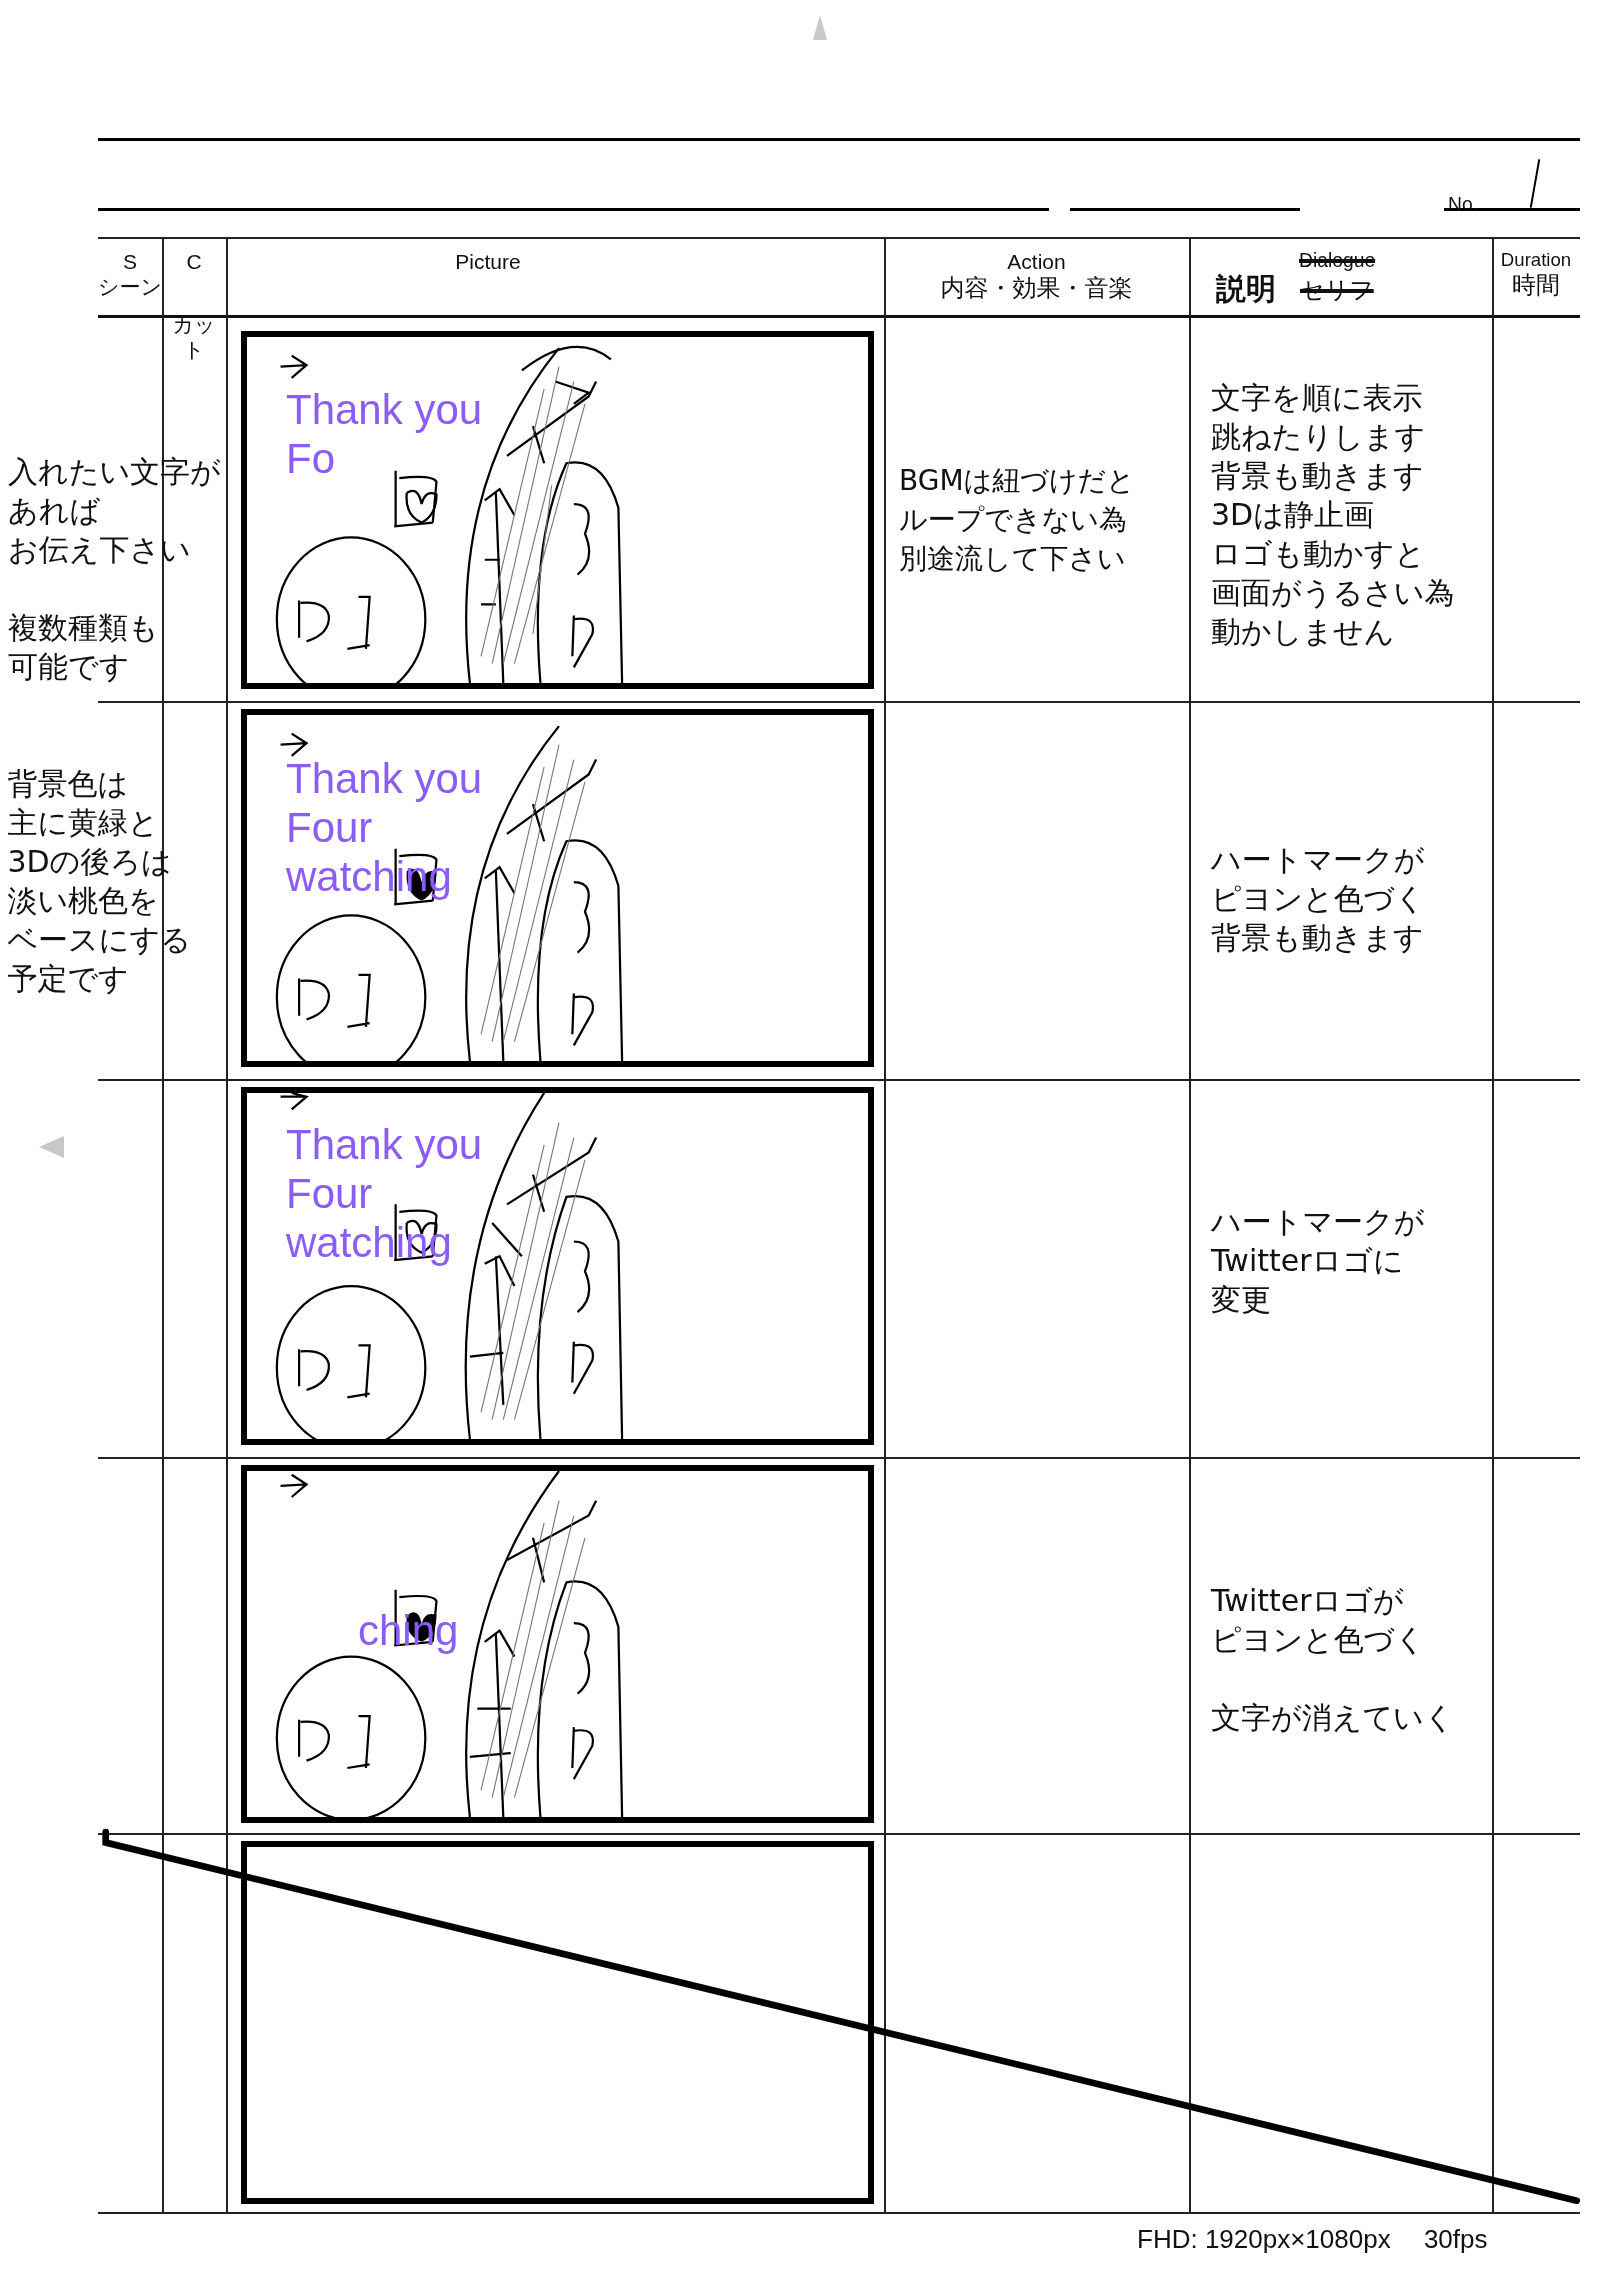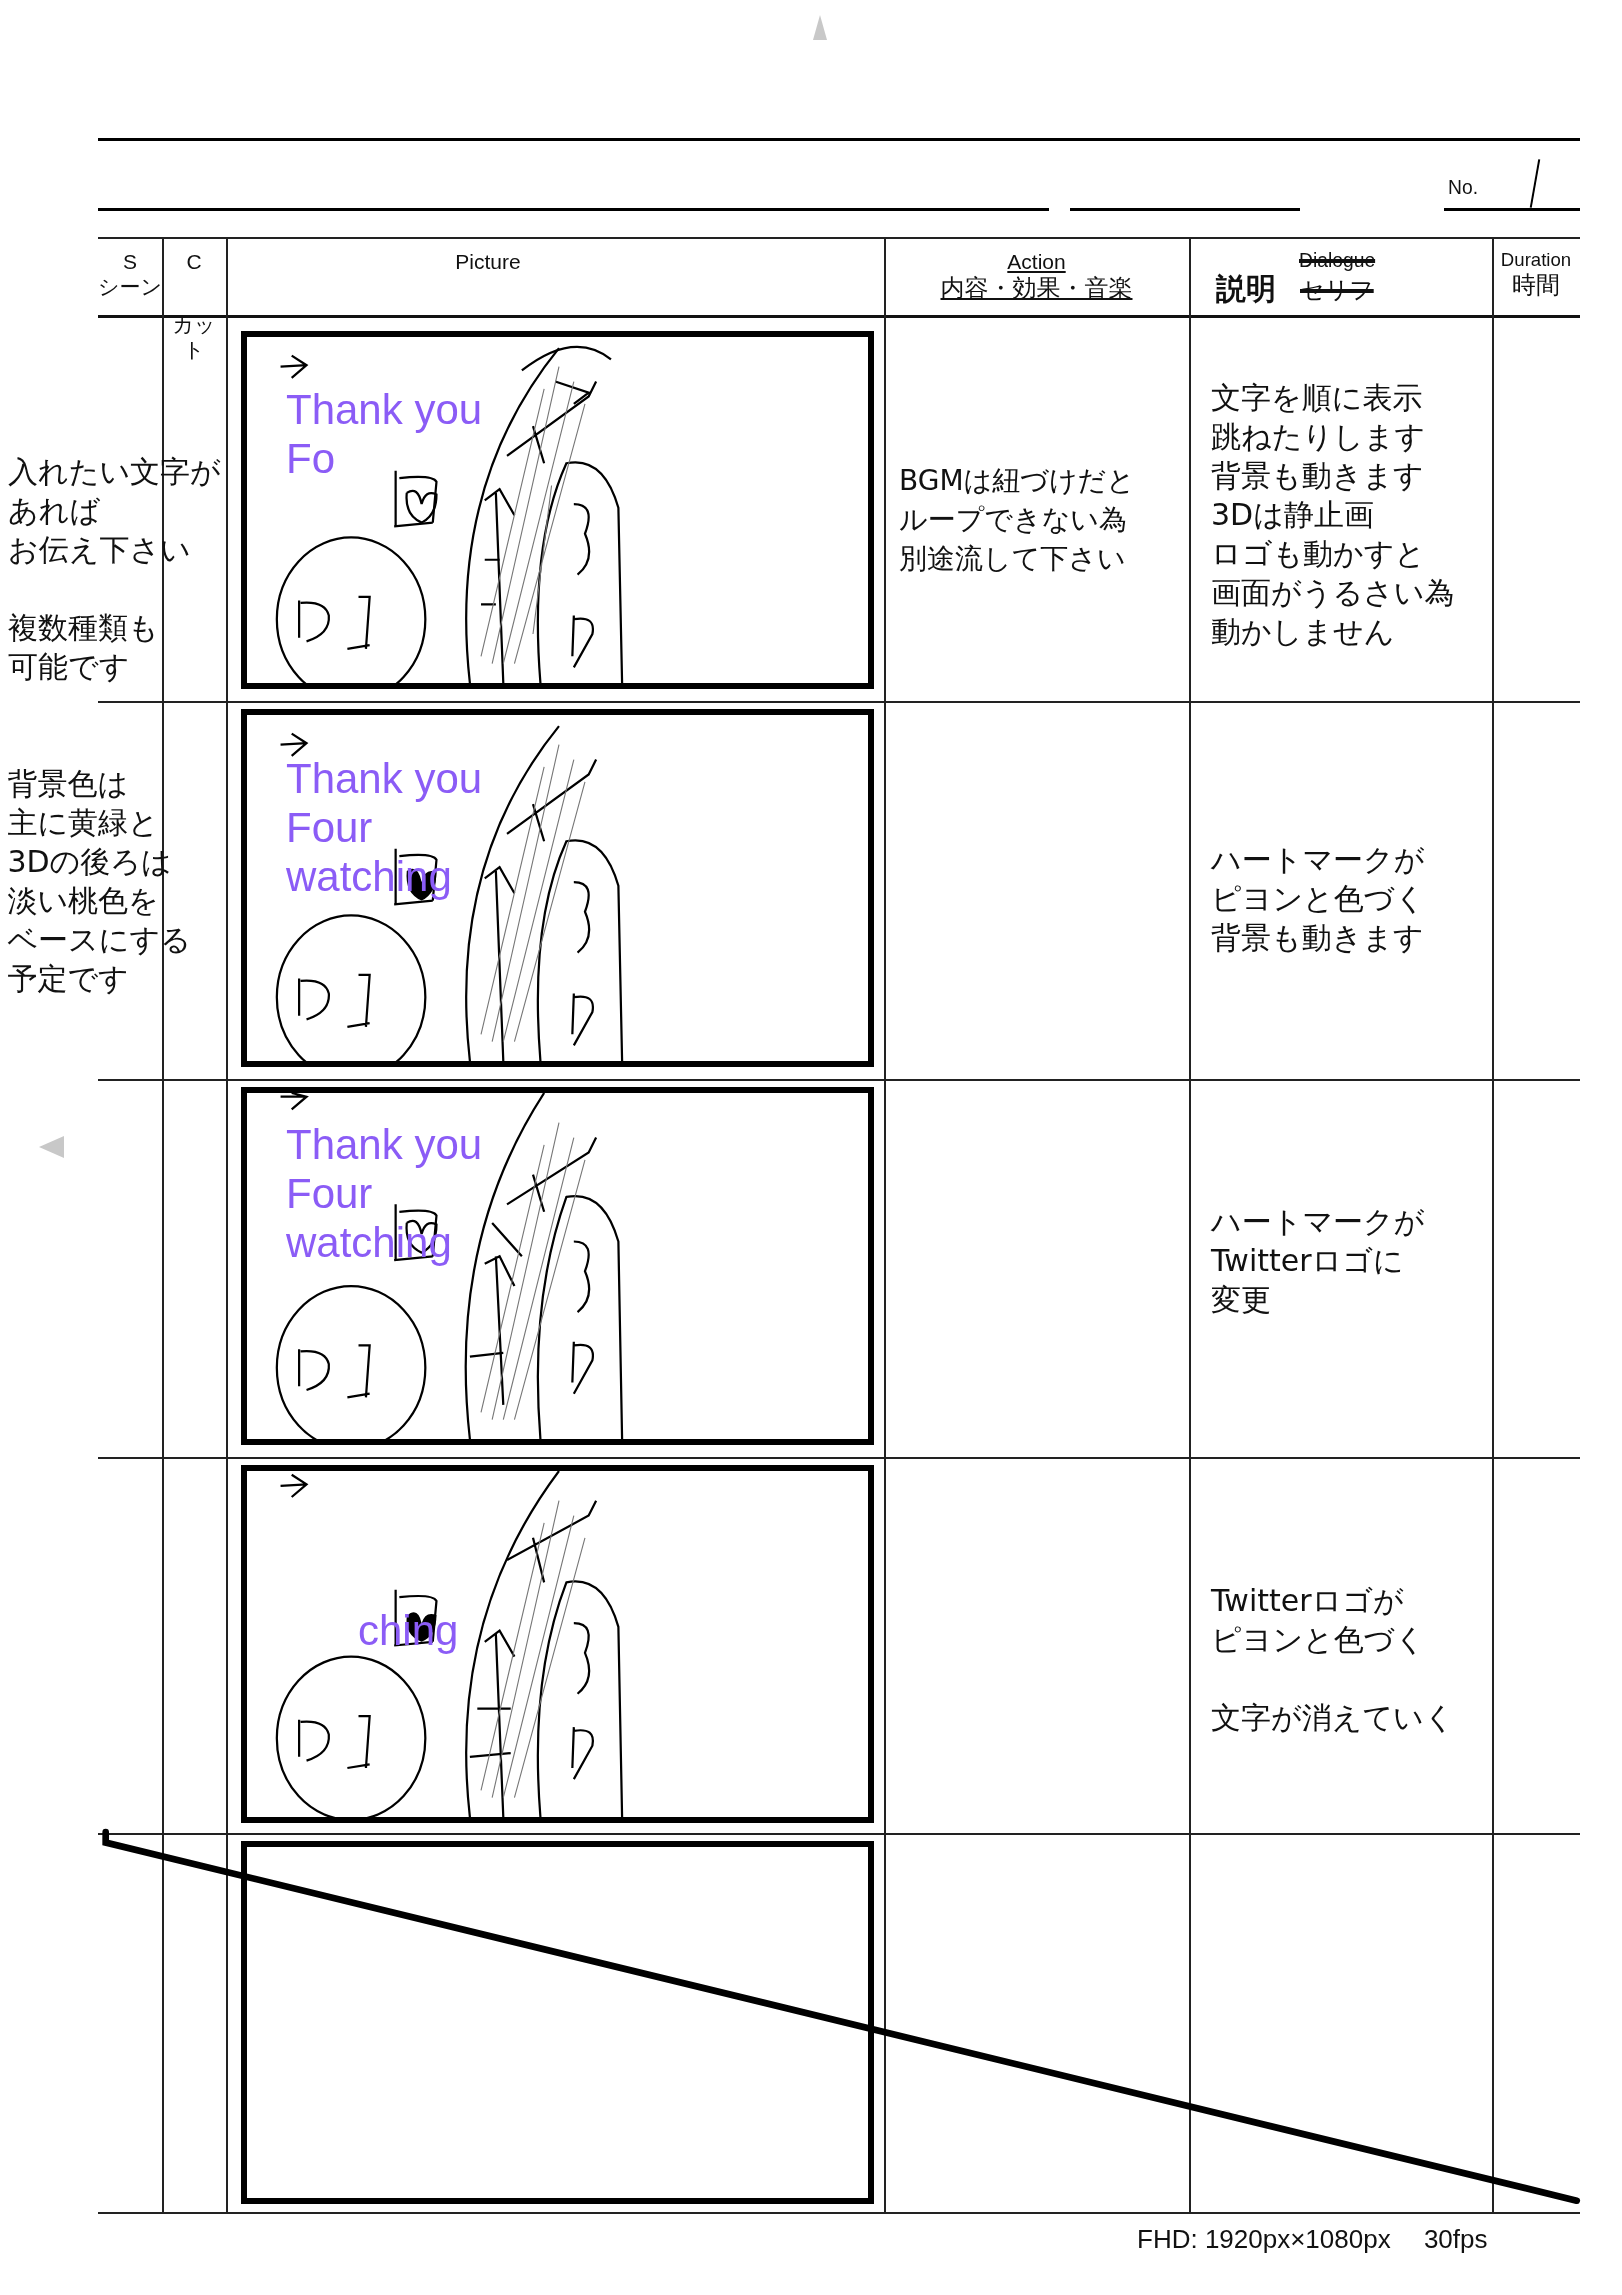--- a/index.html
+++ b/index.html
@@ -31,21 +31,21 @@
 </head>
 <body>
 
 <div class="abs nav-arrow-up"></div>
 <div class="abs nav-arrow-left"></div>
 
 <div class="abs hr-thick" style="left:98px; top:138px; width:1482px;"></div>
 <div class="abs hr-thick" style="left:98px; top:208px; width:951px;"></div>
 <div class="abs hr-thick" style="left:1070px; top:208px; width:230px;"></div>
 <div class="abs hr-thick" style="left:1444px; top:208px; width:136px;"></div>
-<div class="abs no-label" style="left:1448px; top:177px;">No.</div>
+<div class="abs no-label" style="left:1448px; top:194px;">No.</div>
 <div class="abs no-slash" style="left:1534px; top:159px;"></div>
 
 <div>
 
   <div class="abs hline" style="left:98px; top:237px; width:1482px;"></div>
   <div class="abs hline-thick" style="left:98px; top:315px; width:1482px;"></div>
   <div class="abs hline" style="left:98px; top:701px; width:1482px;"></div>
   <div class="abs hline" style="left:98px; top:1079px; width:1482px;"></div>
   <div class="abs hline" style="left:98px; top:1457px; width:1482px;"></div>
   <div class="abs hline" style="left:98px; top:1833px; width:1482px;"></div>
@@ -62,21 +62,21 @@
   <div class="en">S</div>
   <div class="jp" style="font-size:21px;">シーン</div>
 </div>
 <div class="abs hdr" style="left:162px; top:249px; width:64px;">
   <div class="en">C</div>
   <div class="jp" style="font-size:21px;margin-top:38px;">カット</div>
 </div>
 <div class="abs hdr" style="left:226px; top:249px; width:524px;">
   <div class="en">Picture</div>
 </div>
-<div class="abs hdr" style="left:884px; top:249px; width:305px;text-decoration:underline;">
+<div class="abs hdr" style="left:884px; top:249px; width:305px;">
   <div class="en">Action</div>
   <div class="jp">内容・効果・音楽</div>
 </div>
 <div class="abs hdr" style="left:1189px; top:249px; width:303px;">
   <div style="position:relative; height:67px;">
     <span class="abs" style="left:27px; top:22px; font-size:30px; font-weight:bold;">説明</span>
     <span class="abs strike en" style="left:110px; top:0px; font-size:19.3px;">Dialogue</span>
     <span class="abs strike jp" style="left:111px; top:27px;">セリフ</span>
   </div>
 </div>

